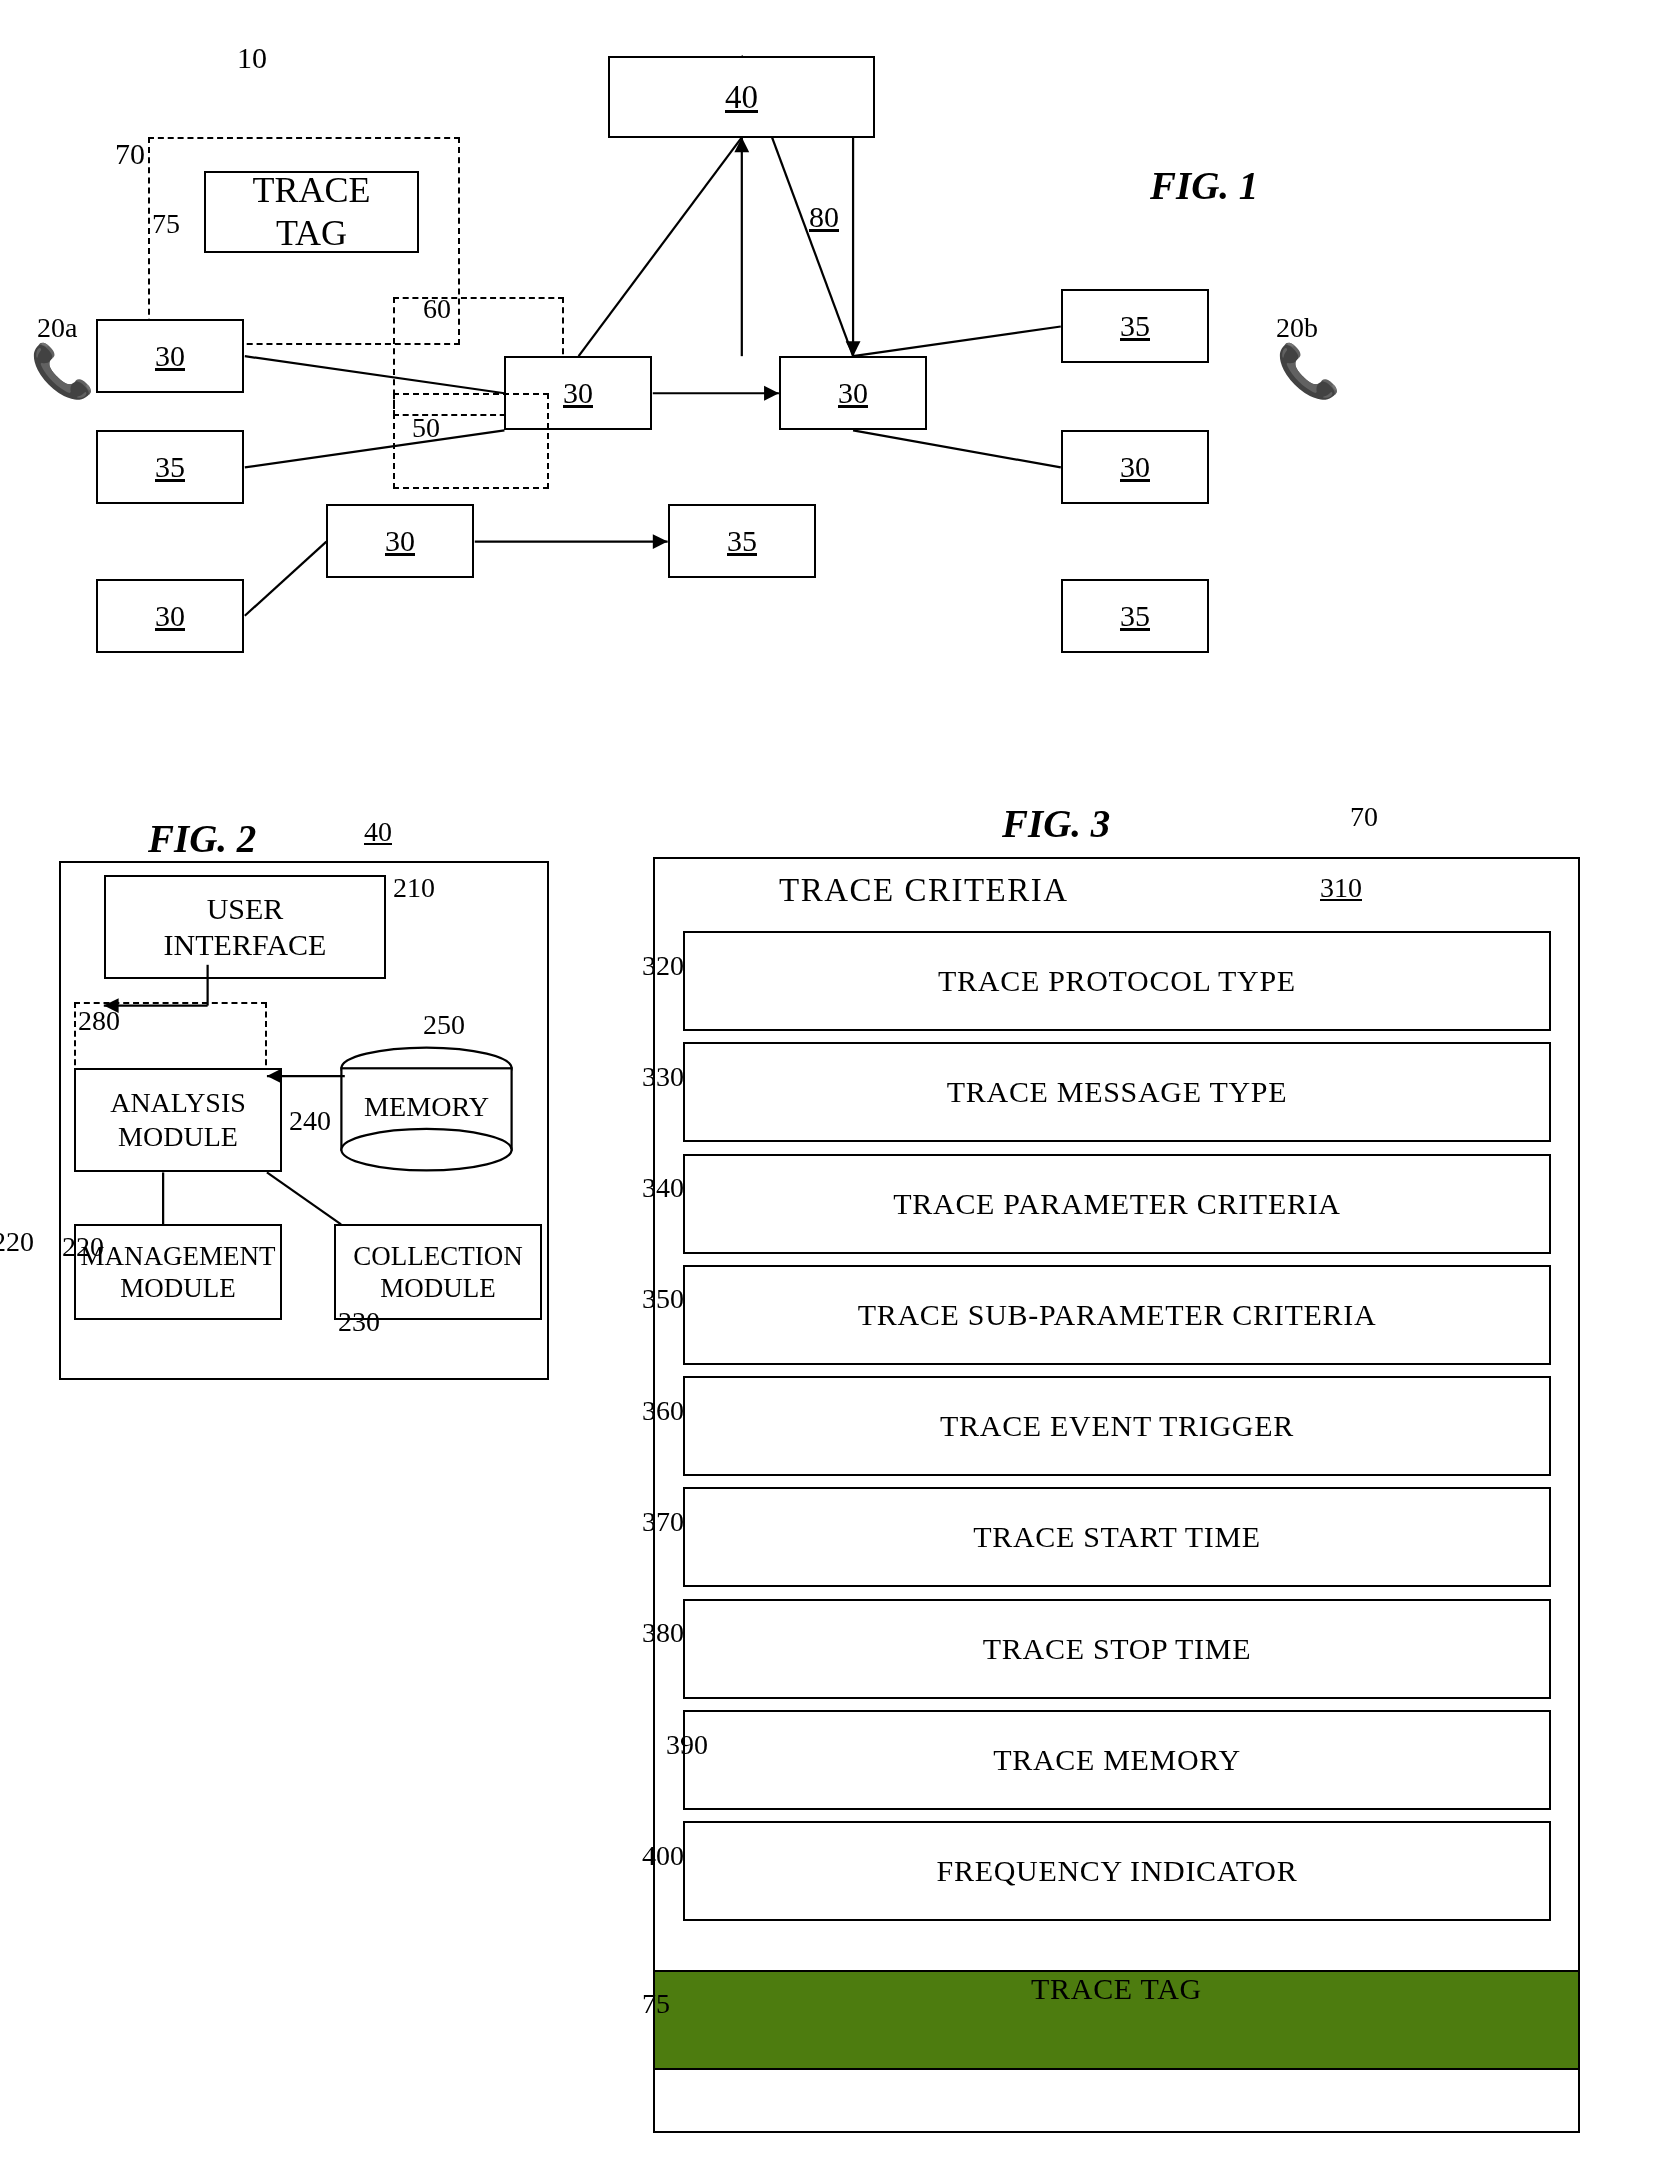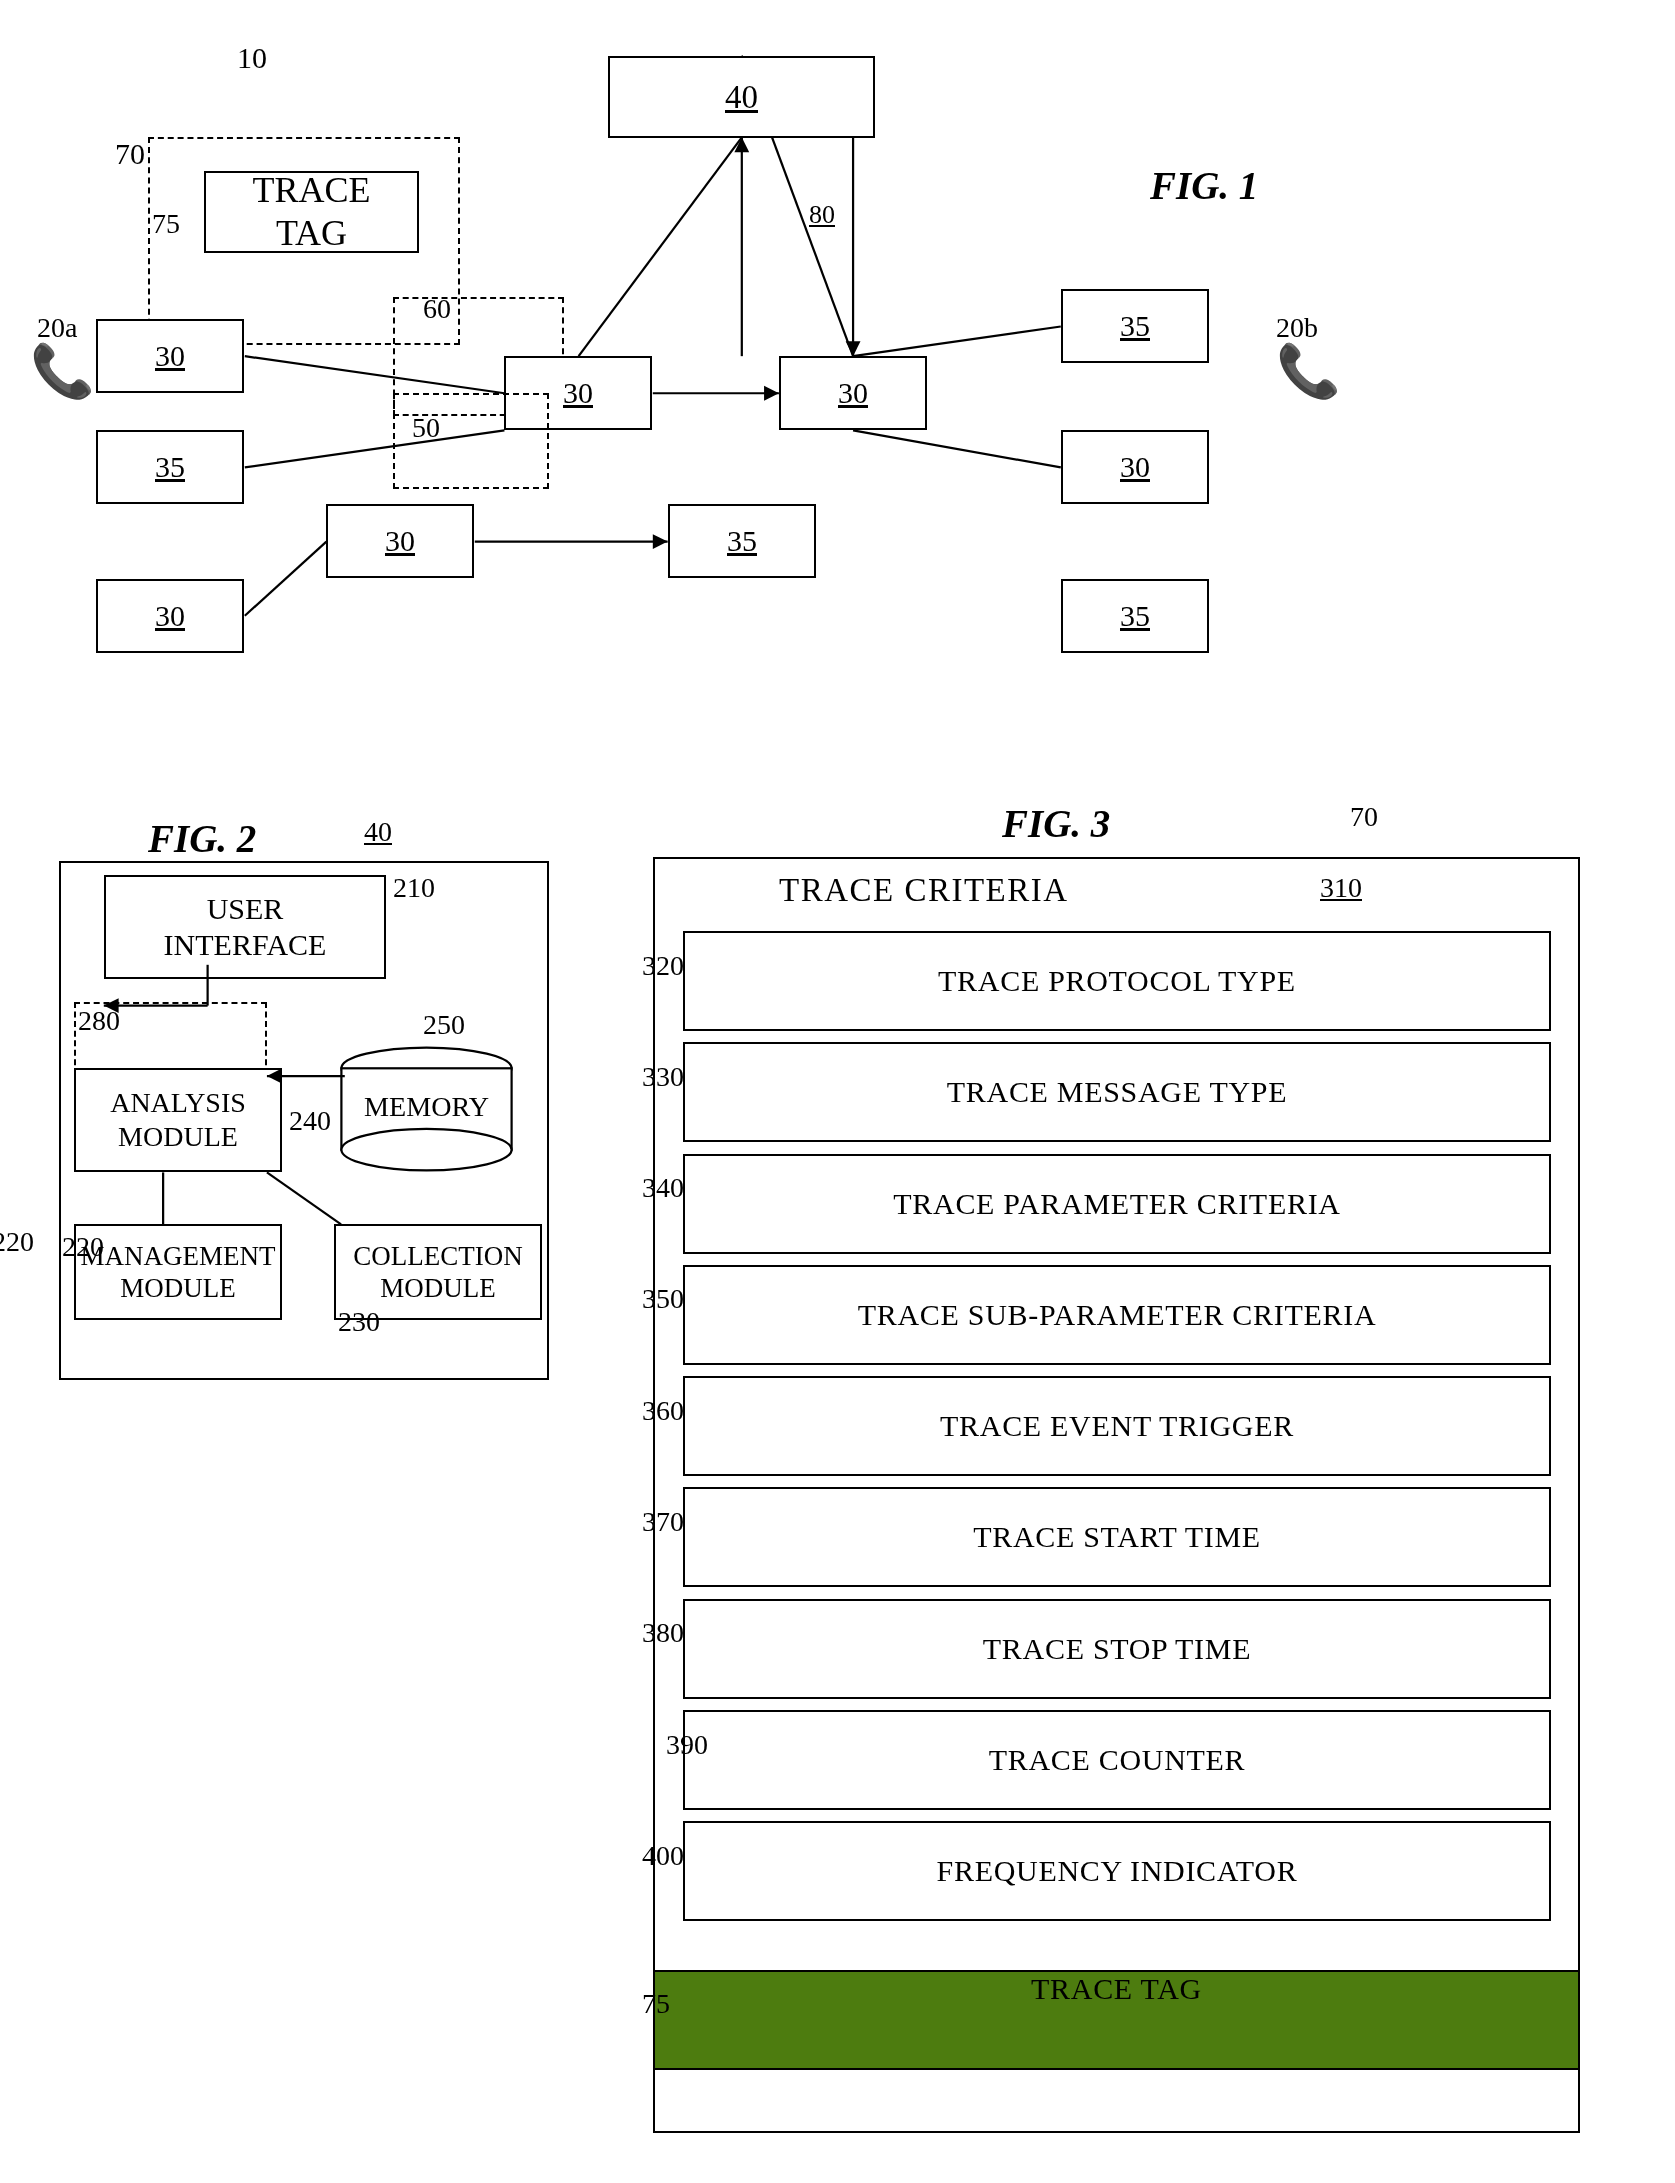--- a/index.html
+++ b/index.html
@@ -585,21 +585,21 @@
   </svg>
 
   <div class="fig1-label">FIG. 1</div>
 
   <div class="ref-10">10</div>
 
   <div class="box-40">
     <span><u>40</u></span>
   </div>
 
-  <div style="position:absolute; top:200px; left:809px; font-size:26px;text-decoration:underline;">
+  <div style="position:absolute; top:200px; left:809px; font-size:30px;text-decoration:underline;">
     <u>80</u>
   </div>
 
   <div class="dashed-box-70"></div>
   <div class="ref-70">70</div>
 
   <div class="box-trace-tag-fig1">
     <span>TRACE<br>TAG</span>
   </div>
   <div class="ref-75">75</div>
@@ -750,21 +750,21 @@
     <span>TRACE START TIME</span>
   </div>
   <div class="ref-label ref-370">370</div>
 
   <div class="fig3-row row-380">
     <span>TRACE STOP TIME</span>
   </div>
   <div class="ref-label ref-380">380</div>
 
   <div class="fig3-row row-390">
-    <span>TRACE COUNTER</span>
+    <span>TRACE MEMORY</span>
   </div>
   <div class="ref-label ref-390">390</div>
 
   <div class="fig3-row row-400">
     <span>FREQUENCY INDICATOR</span>
   </div>
   <div class="ref-label ref-400">400</div>
 
   <div class="fig3-row-bottom">
     <span>TRACE TAG</span>

